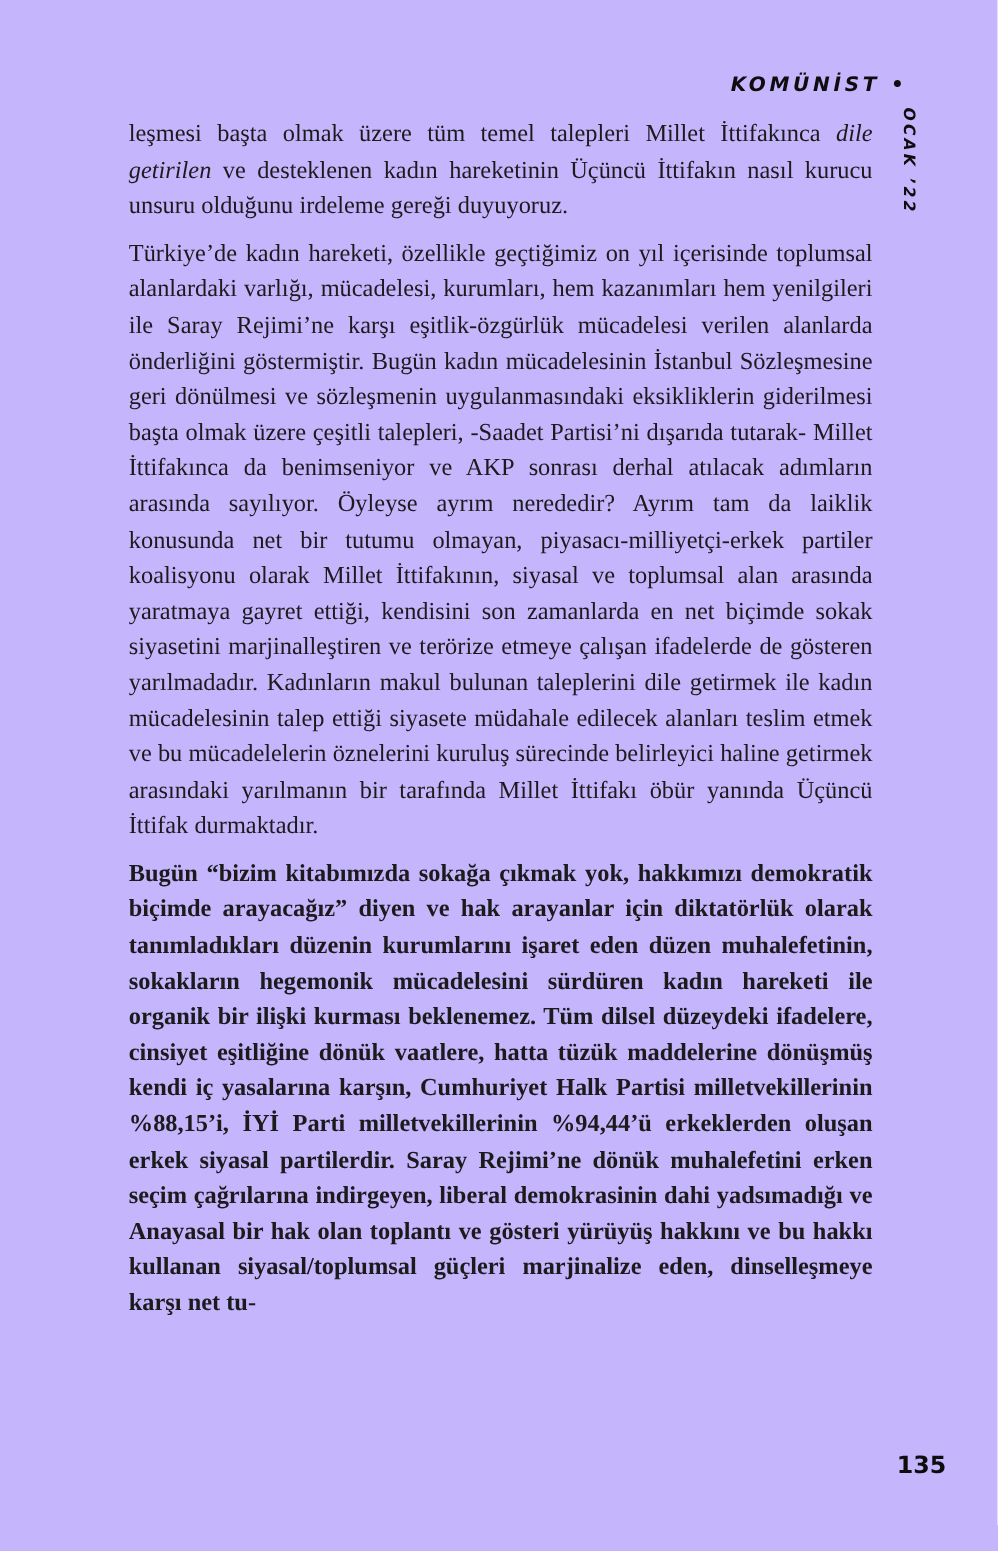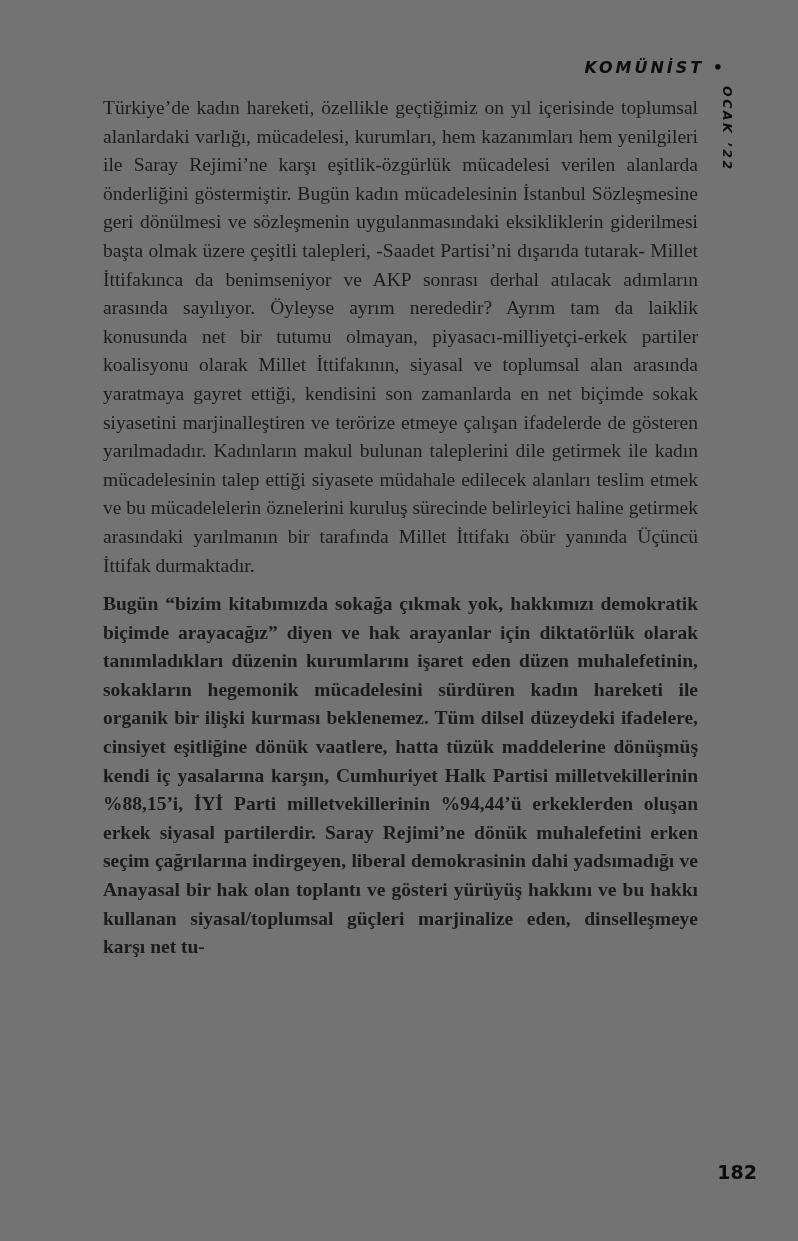--- a/index.html
+++ b/index.html
@@ -2,21 +2,21 @@
 <html lang="tr"><head>
 <meta charset="utf-8">
 <style>
   * { box-sizing: border-box; }
   html, body { margin: 0; padding: 0; background: #ffffff; }
   .page {
     position: relative;
     width: 798px;
     height: 1241px;
     margin: 0 auto;
-    background: #737373;
+    background: #c4b5fd;
     color: #1b1b1b;
     font-family: "Liberation Serif", "DejaVu Serif", serif;
     overflow: hidden;
   }
   .running-head {
     position: absolute;
     top: 58px;
     right: 72px;
     font-family: "DejaVu Sans", "Liberation Sans", sans-serif;
     font-weight: bold;
@@ -63,17 +63,18 @@
     color: #0d0d0d;
   }
 </style>
 </head>
 <body>
 
 <div class="page">
   <div class="running-head">KOMÜNİST •</div>
   <div class="issue-vertical">OCAK ’22</div>
   <div class="body-text">
+      <p><span>leşmesi başta olmak üzere tüm temel talepleri Millet İttifakınca </span><span class="seg-italic">dile getirilen</span><span> ve desteklenen kadın hareketinin Üçüncü İttifakın nasıl kurucu unsuru olduğunu irdeleme gereği duyuyoruz.</span></p>
       <p><span>Türkiye’de kadın hareketi, özellikle geçtiğimiz on yıl içerisinde toplumsal alanlardaki varlığı, mücadelesi, kurumları, hem kazanımları hem yenilgileri ile Saray Rejimi’ne karşı eşitlik-özgürlük mücadelesi verilen alanlarda önderliğini göstermiştir. Bugün kadın mücadelesinin İstanbul Sözleşmesine geri dönülmesi ve sözleşmenin uygulanmasındaki eksikliklerin giderilmesi başta olmak üzere çeşitli talepleri, -Saadet Partisi’ni dışarıda tutarak- Millet İttifakınca da benimseniyor ve AKP sonrası derhal atılacak adımların arasında sayılıyor. Öyleyse ayrım nerededir? Ayrım tam da laiklik konusunda net bir tutumu olmayan, piyasacı-milliyetçi-erkek partiler koalisyonu olarak Millet İttifakının, siyasal ve toplumsal alan arasında yaratmaya gayret ettiği, kendisini son zamanlarda en net biçimde sokak siyasetini marjinalleştiren ve terörize etmeye çalışan ifadelerde de gösteren yarılmadadır. Kadınların makul bulunan taleplerini dile getirmek ile kadın mücadelesinin talep ettiği siyasete müdahale edilecek alanları teslim etmek ve bu mücadelelerin öznelerini kuruluş sürecinde belirleyici haline getirmek arasındaki yarılmanın bir tarafında Millet İttifakı öbür yanında Üçüncü İttifak durmaktadır.</span></p>
       <p><span>Bugün “bizim kitabımızda sokağa çıkmak yok, hakkımızı demokratik biçimde arayacağız” diyen ve hak arayanlar için diktatörlük olarak tanımladıkları düzenin kurumlarını işaret eden düzen muhalefetinin, sokakların hegemonik mücadelesini sürdüren kadın hareketi ile organik bir ilişki kurması beklenemez. Tüm dilsel düzeydeki ifadelere, cinsiyet eşitliğine dönük vaatlere, hatta tüzük maddelerine dönüşmüş kendi iç yasalarına karşın, Cumhuriyet Halk Partisi milletvekillerinin %88,15’i, İYİ Parti milletvekillerinin %94,44’ü erkeklerden oluşan erkek siyasal partilerdir. Saray Rejimi’ne dönük muhalefetini erken seçim çağrılarına indirgeyen, liberal demokrasinin dahi yadsımadığı ve Anayasal bir hak olan toplantı ve gösteri yürüyüş hakkını ve bu hakkı kullanan siyasal/toplumsal güçleri marjinalize eden, dinselleşmeye karşı net tu-</span></p>
     </div>
-  <div class="page-number">182</div>
+  <div class="page-number">135</div>
 </div>
 
 </body></html>

